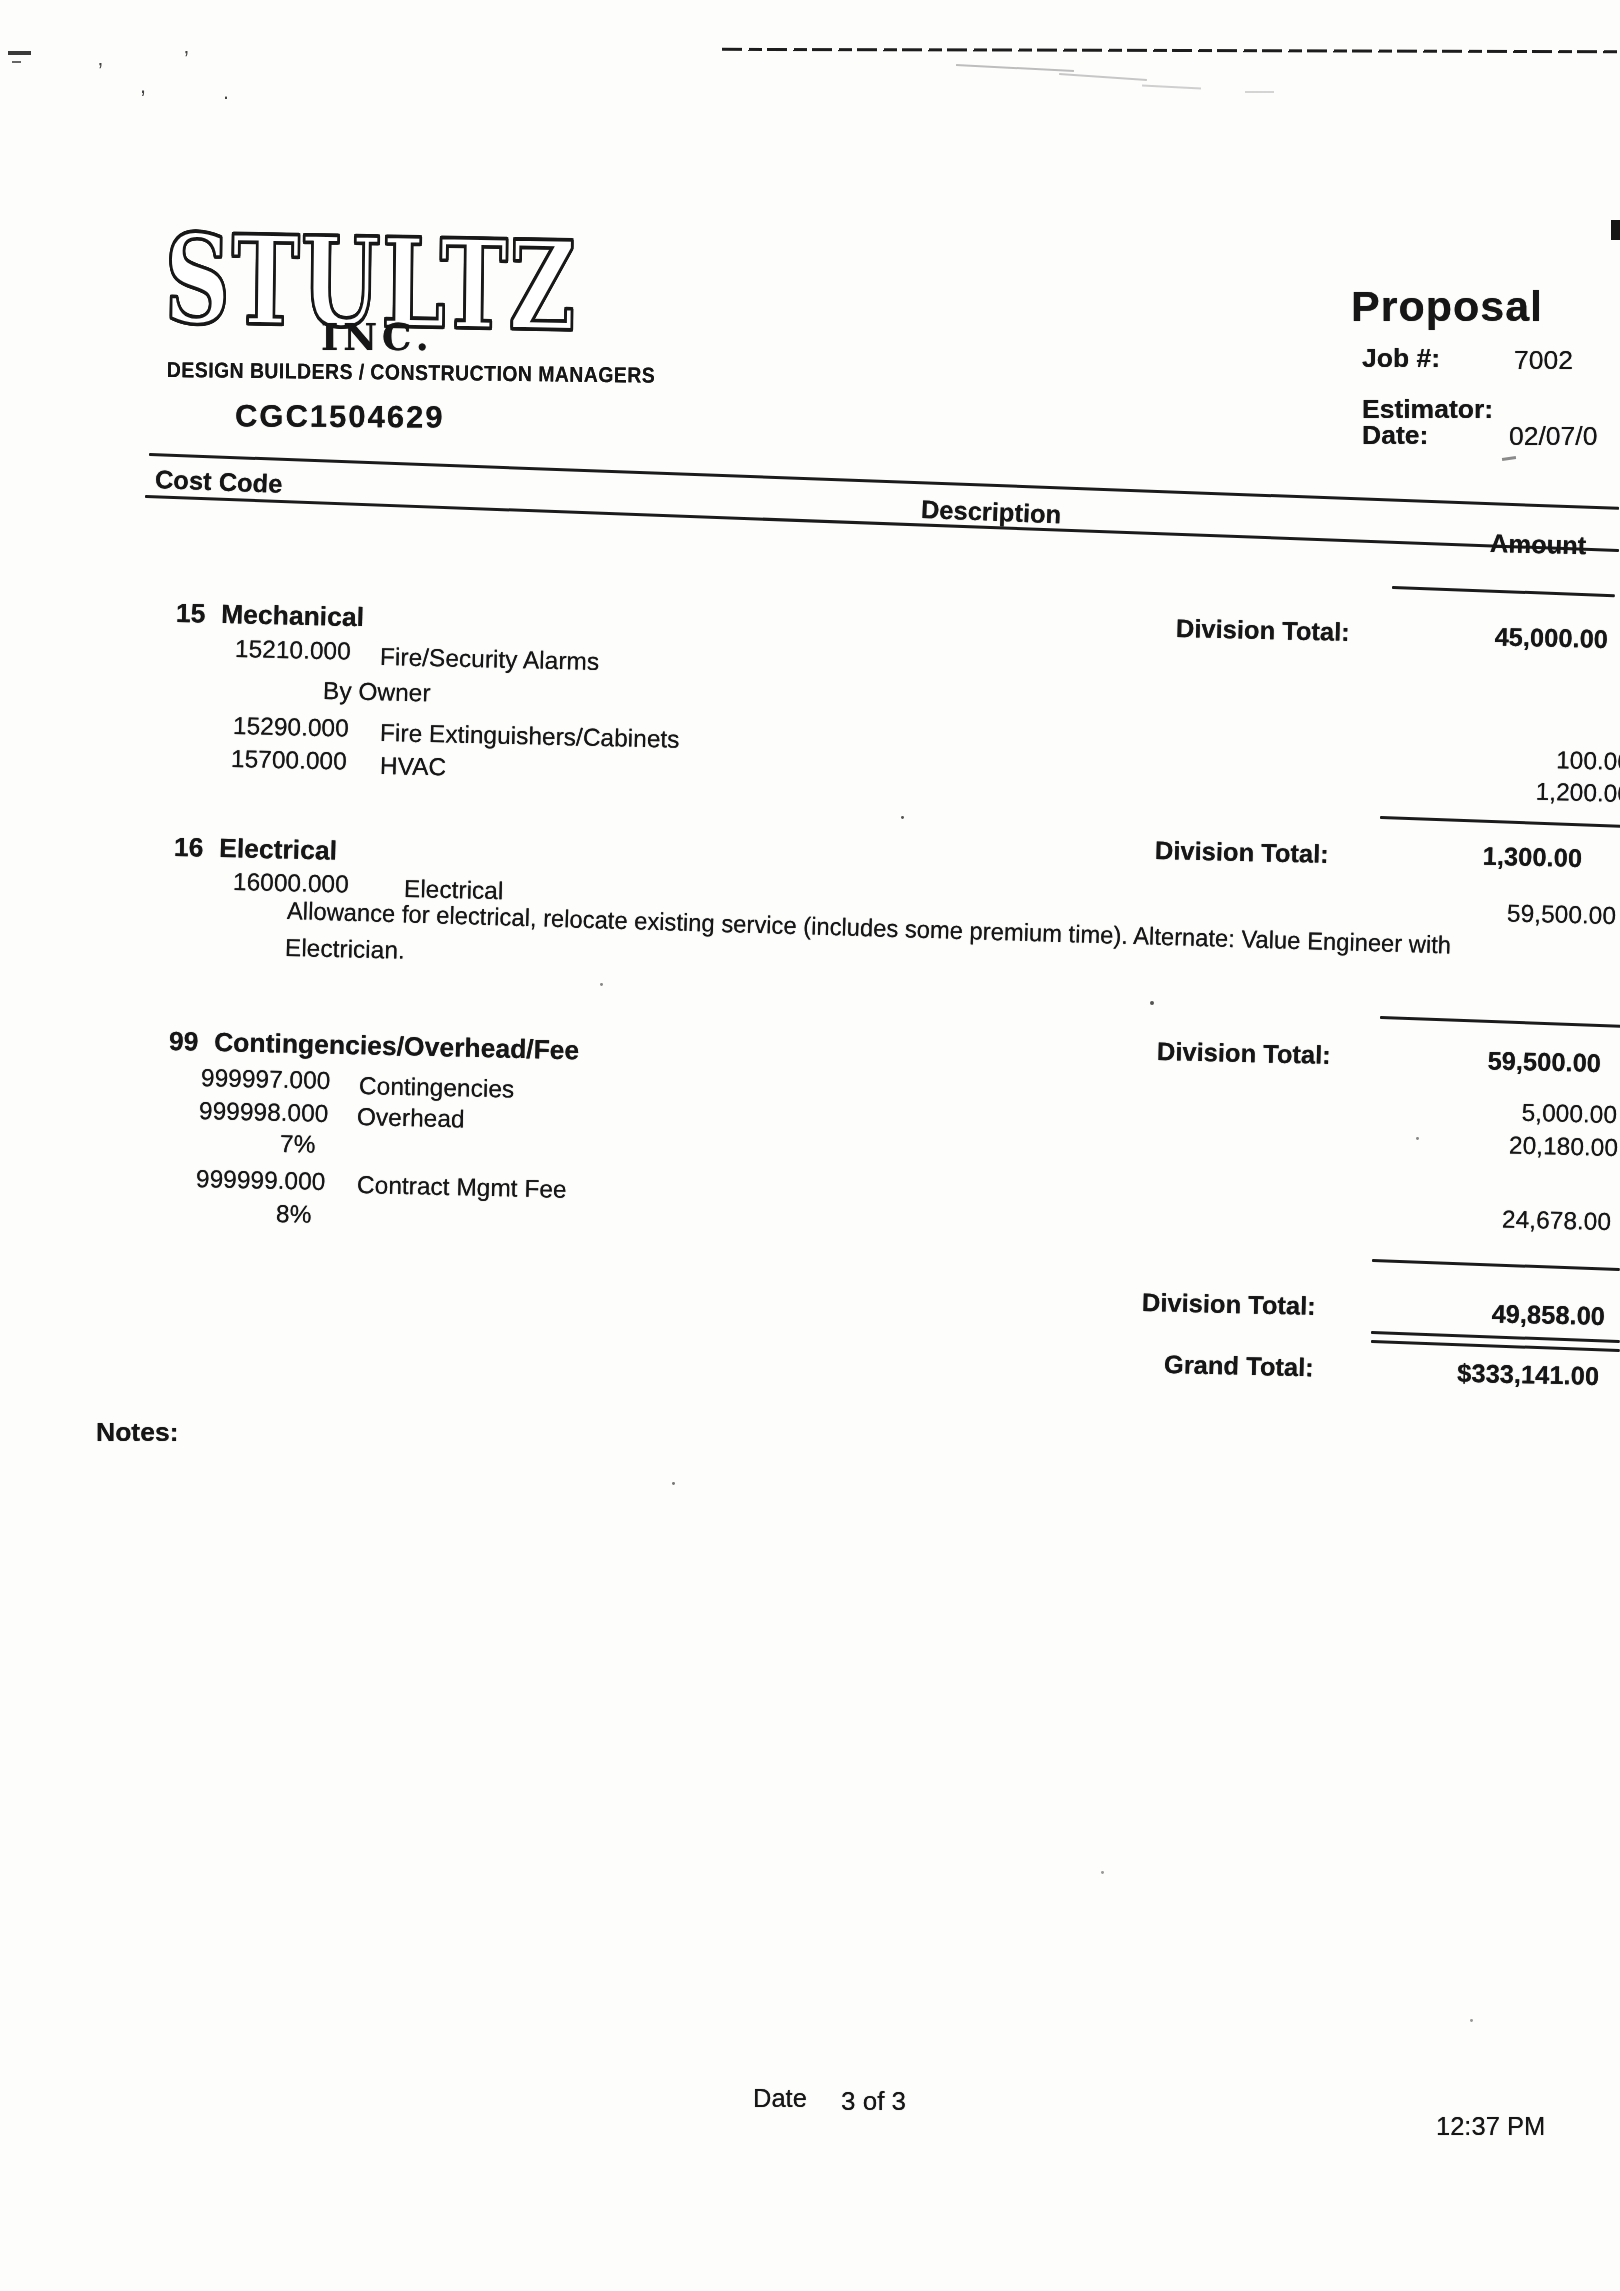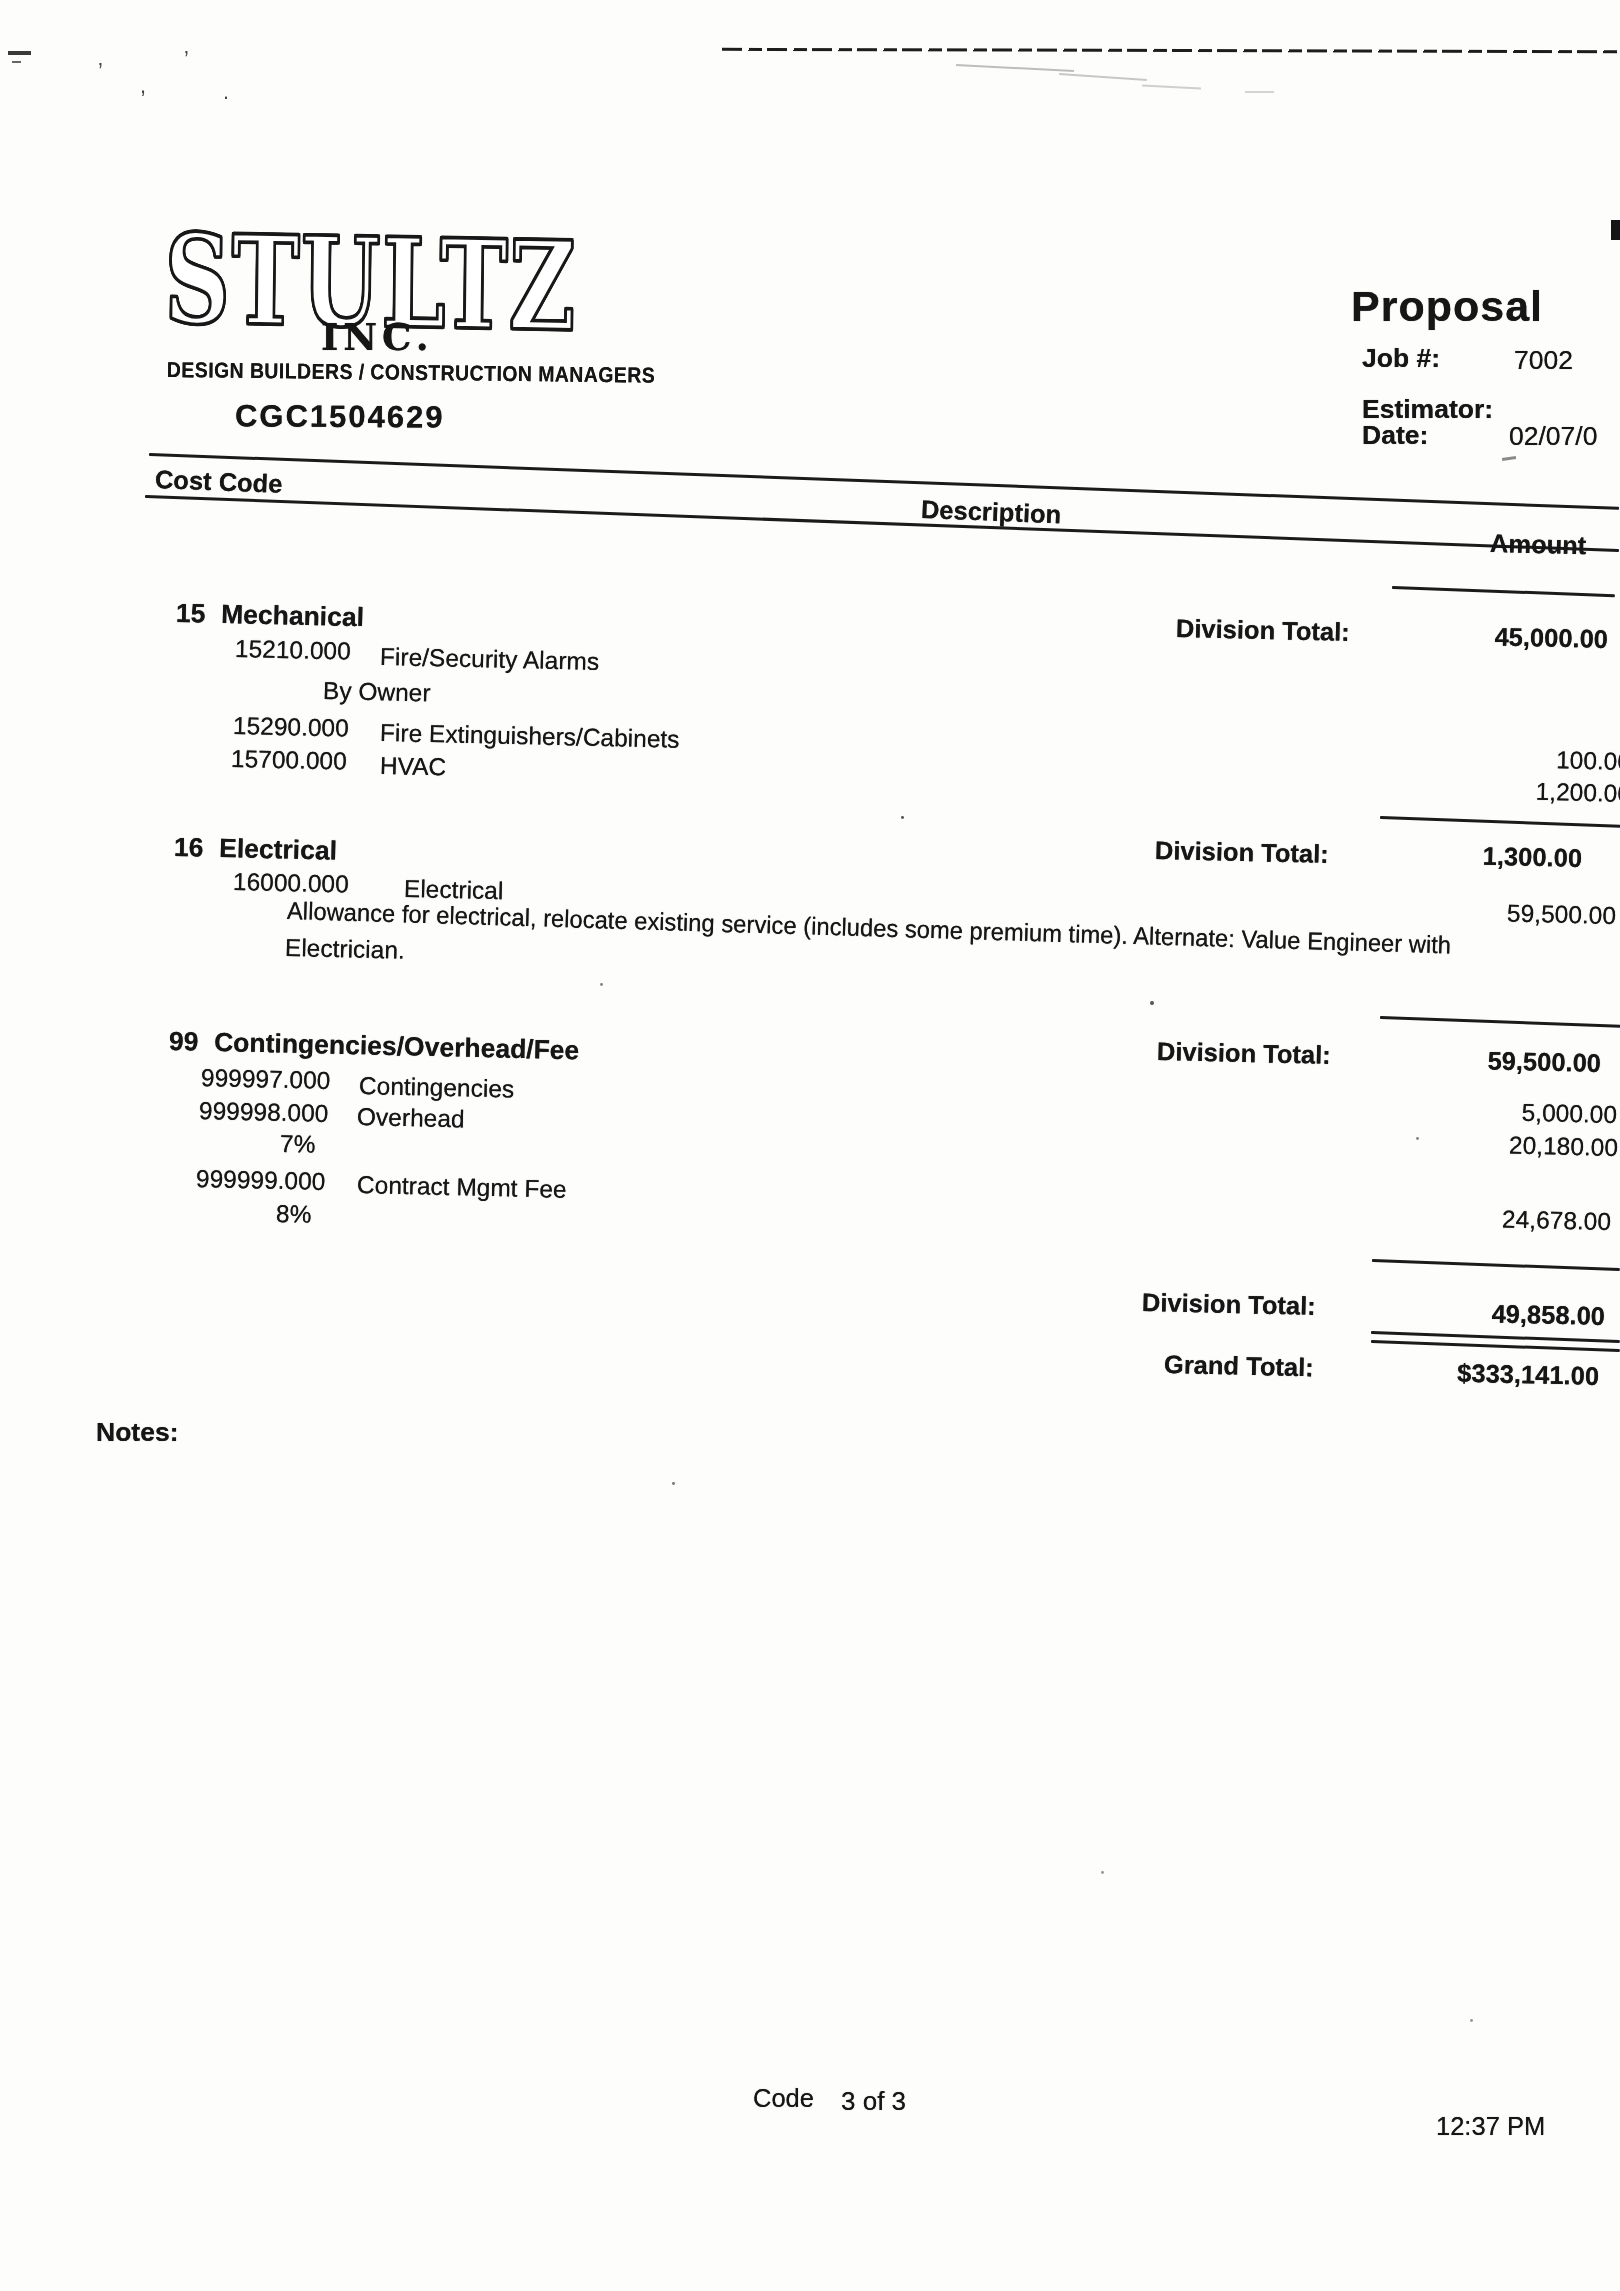--- a/index.html
+++ b/index.html
@@ -139,18 +139,18 @@
 
   <div class="abs dl tx r1" style="left:1142px;top:1288px;">Division Total:</div>
   <div class="abs dv tx r1 ra amt" style="left:1350px;top:1302px;">49,858.00</div>
   <div class="line" style="left:1371px;top:1331px;width:249px;"></div>
   <div class="line" style="left:1371px;top:1340px;width:249px;"></div>
   <div class="abs dl tx r1" style="left:1164px;top:1350px;">Grand Total:</div>
   <div class="abs dv tx r1 ra amt" style="left:1344px;top:1362px;">$333,141.00</div>
 
   <div class="abs h tx" style="left:96px;top:1409px;margin-top:8px;">Notes:</div>
 
-  <div class="abs tx" style="left:753px;top:2084px;font-size:25.5px;">Code</div>
+  <div class="abs tx" style="left:753px;top:2084px;font-size:25.5px;">Date</div>
   <div class="abs tx" style="left:841px;top:2087px;font-size:26px;">3 of 3</div>
   <div class="abs tx" style="left:1436px;top:2112px;font-size:25.5px;">12:37 PM</div>
 
 </div>
 
 
 </body></html>

